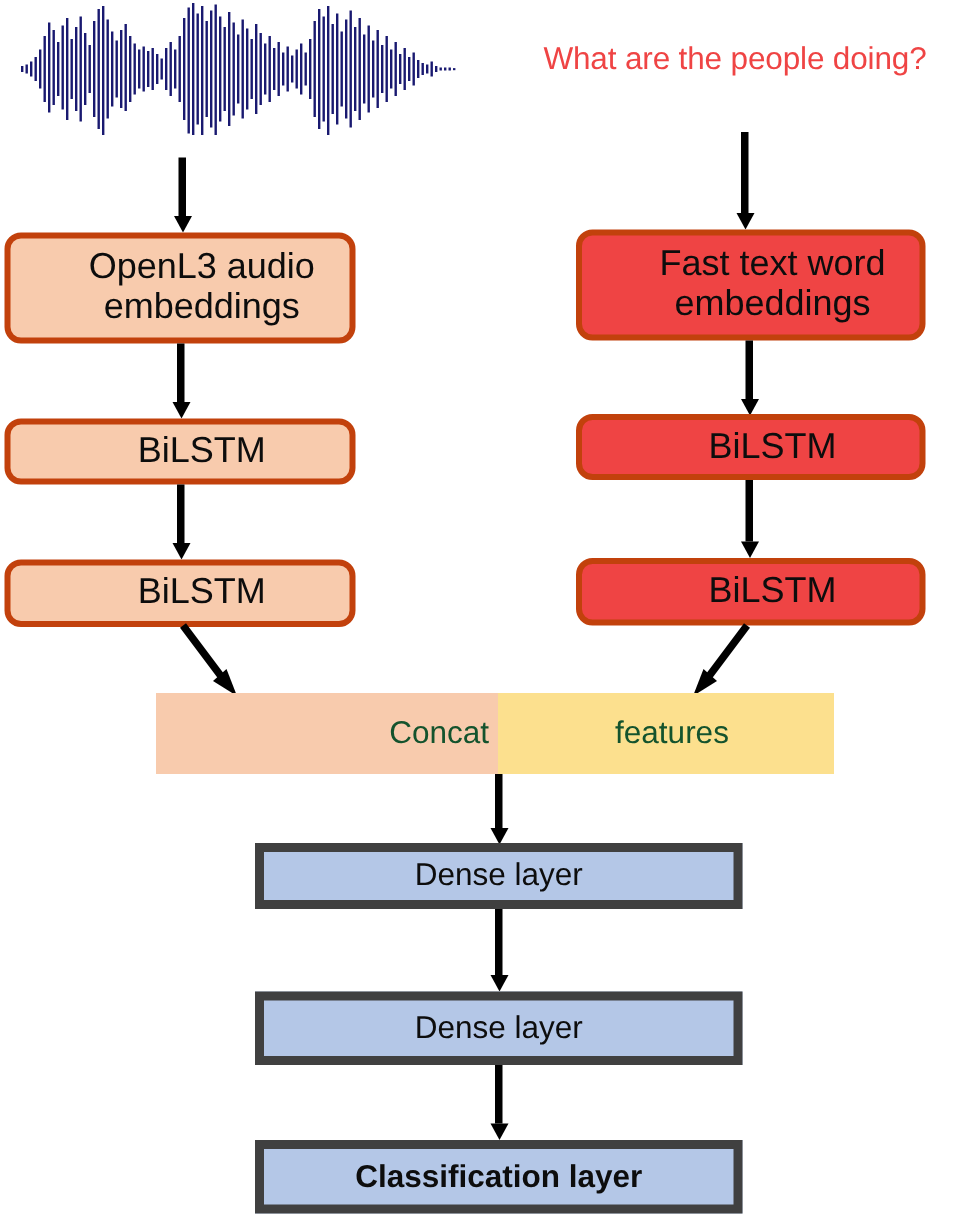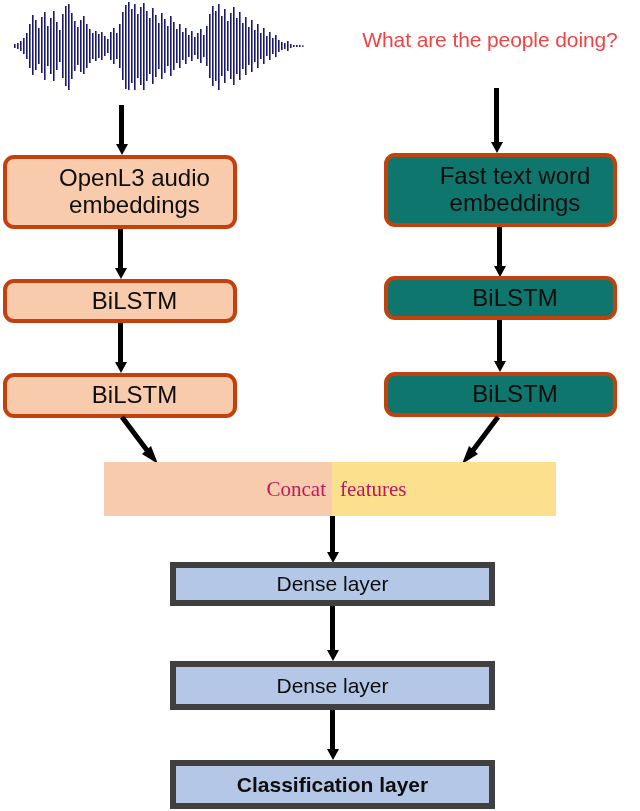--- a/index.html
+++ b/index.html
@@ -52,21 +52,21 @@
     display: flex;
     align-items: center;
     justify-content: center;
     text-align: center;
     font-size: 24px;
     line-height: 1.12;
     color: #0d0d0d;
     padding-left: 29px;
   }
   .node.salmon { background: #F8CBAD; }
-  .node.yellow { background: #0f766e; }
+  .node.yellow { background: #ef4444; }
 
   
   #node-audio-emb   { left: 3px;  top: 155px; width: 234px; height: 74px; }
   #node-audio-lstm1 { left: 3px;  top: 279px; width: 234px; height: 44px; }
   #node-audio-lstm2 { left: 3px;  top: 373px; width: 234px; height: 45px; }
 
   
   #node-text-emb    { left: 384px; top: 153px; width: 233px; height: 74px; }
   #node-text-lstm1  { left: 384px; top: 276px; width: 233px; height: 44px; }
   #node-text-lstm2  { left: 384px; top: 372px; width: 233px; height: 45px; }
@@ -78,34 +78,33 @@
     top: 462px;
     width: 452px;
     height: 54px;
     display: flex;
   }
   #node-concat .half {
     height: 100%;
     display: flex;
     align-items: center;
     font-size: 21px;
-    color: #be185d;
-    font-family: Liberation Serif, serif;
+    color: #14532d;
   }
   #node-concat .half-left {
     width: 228px;
     background: #F8CBAD;
     justify-content: flex-end;
     padding-right: 6px;
     box-sizing: border-box;
   }
   #node-concat .half-right {
     width: 224px;
     background: #FCE08E;
-    justify-content: flex-start;
+    justify-content: center;
     padding-left: 8px;
     box-sizing: border-box;
   }
 
   
   .bluebox {
     position: absolute;
     box-sizing: border-box;
     background: #B4C7E7;
     border: 6px solid #404040;

